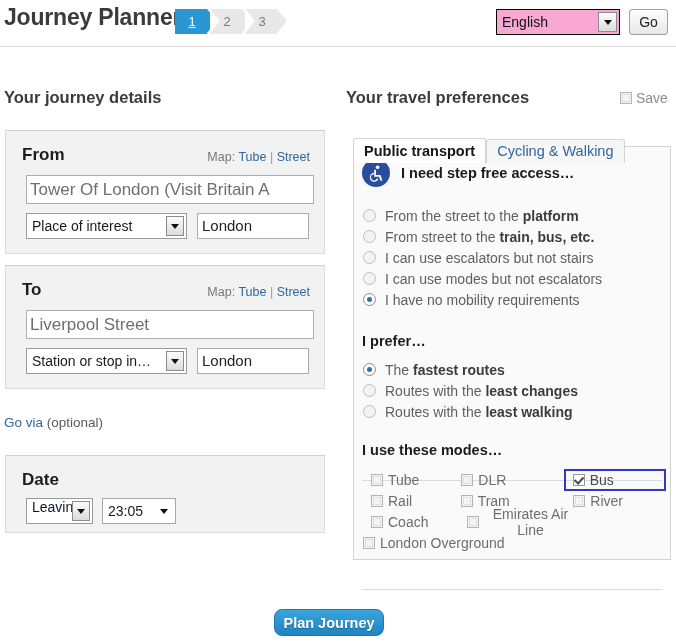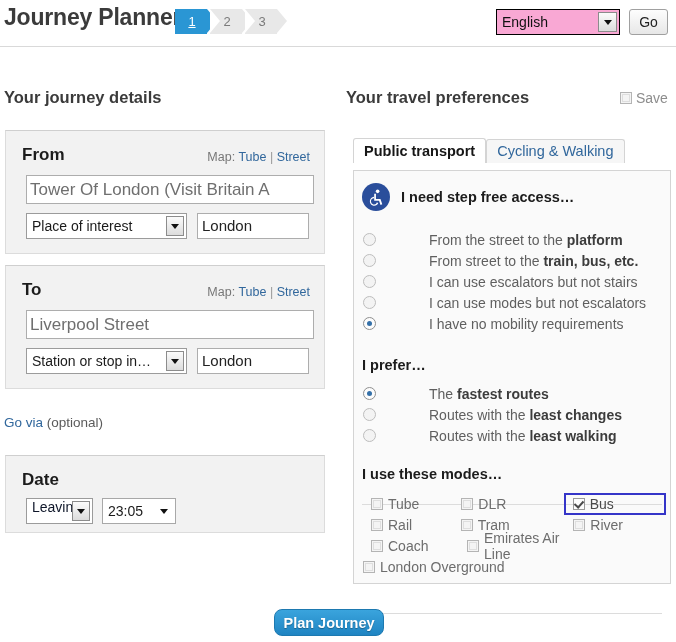--- a/index.html
+++ b/index.html
@@ -376,26 +376,27 @@
   }
   .tab.active {
     background: #ffffff;
     color: #171717;
     font-weight: bold;
     height: 25px;
     line-height: 24px;
   }
   #prefs-box {
     position: absolute;
-    left: 353px; top: 170px;
+    left: 353px; top: 146px;
     width: 318px;
     height: 414px;
     box-sizing: border-box;
     background: #fafafa;
     border: 1px solid #d4d4d4;
+    text-align: center;
   }
   #stepfree-head {
     position: absolute;
     left: 8px; top: 12px;
     display: flex;
     align-items: center;
   }
   #wheelchair-icon {
     width: 28px; height: 28px;
     border-radius: 50%;
@@ -411,21 +412,20 @@
     font-weight: bold;
     color: #1c1c1c;
   }
   .radio-list { position: absolute; left: 9px; }
   .radio-row {
     display: flex;
     align-items: center;
     height: 21px;
     font-size: 14px;
     color: #5f5f5f;
-    gap: 44px;
   }
   .radio-row .rd { margin-right: 9px; }
   .radio-row b { color: #3c3c3c; font-weight: bold; }
   #stepfree-list { top: 58px; }
 
   .hr {
     position: absolute;
     left: 8px;
     width: 300px;
     height: 1px;

